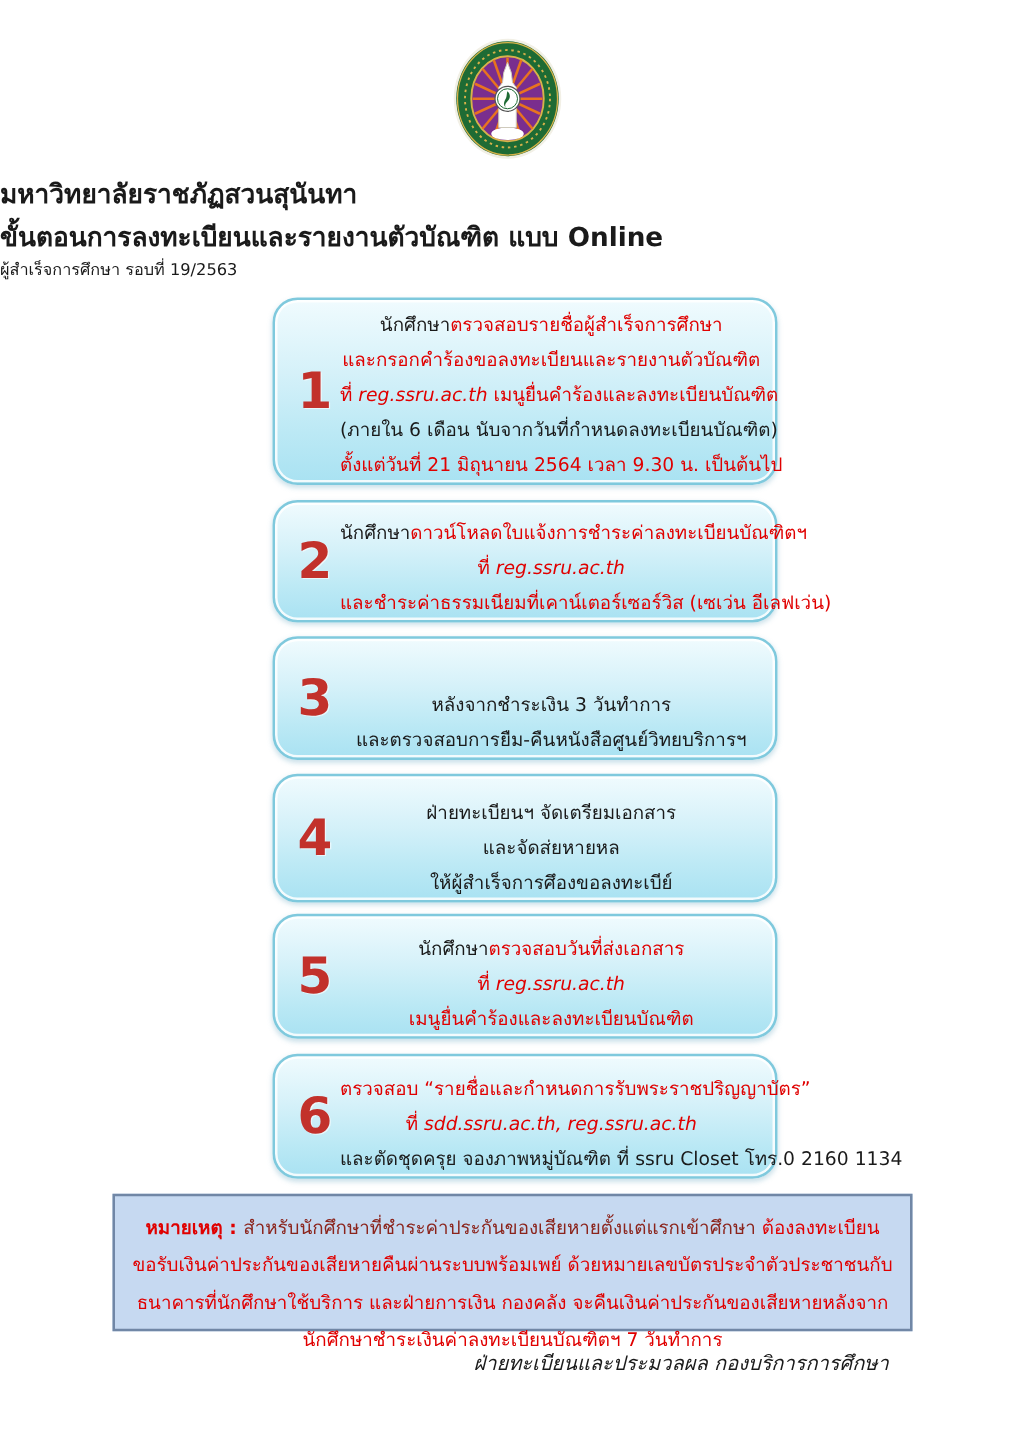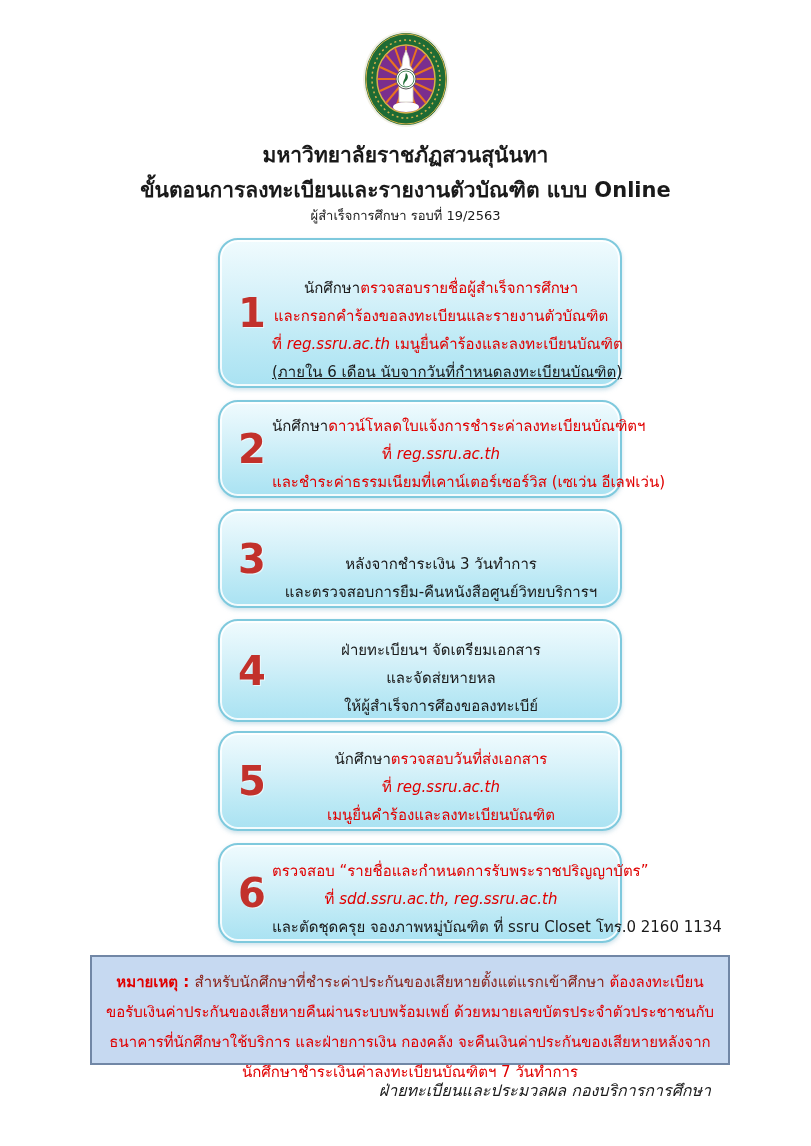--- a/index.html
+++ b/index.html
@@ -3,21 +3,21 @@
 <meta charset="utf-8">
 <style>
   html,body{margin:0;padding:0;background:#ffffff;}
   body{font-family:"DejaVu Sans","Liberation Sans",sans-serif;}
   #page{position:relative;width:811px;height:1146px;background:#ffffff;margin:0 auto;overflow:hidden;}
 
   
   .logo-wrap{position:absolute;top:30px;left:0;width:811px;display:flex;justify-content:center;}
 
   
-  .title-line{position:absolute;left:0;width:811px;text-align:center;color:#1a1a1a;}
+  .title-line{position:absolute;left:0;width:811px;color:#1a1a1a;}
   .t1{top:138px;font-size:21px;font-weight:700;}
   .t2{top:173px;font-size:21px;font-weight:700;}
   .t3{top:205px;font-size:13px;font-weight:400;}
 
   
   .step-box{position:absolute;left:218px;width:404px;box-sizing:border-box;
     border:2px solid #7fc9dd;border-radius:20px;
     background:linear-gradient(180deg,#f0fbfe 0%,#d5f1f9 40%,#bce9f5 72%,#a9e2f2 100%);
     box-shadow:inset 0 0 0 2px rgba(255,255,255,0.85), 0 2px 4px rgba(110,170,195,0.35);}
   .step-number{position:absolute;left:18px;top:50%;transform:translateY(-50%);
@@ -81,21 +81,22 @@
   <div class="title-line t2">ขั้นตอนการลงทะเบียนและรายงานตัวบัณฑิต แบบ Online</div>
   <div class="title-line t3">ผู้สำเร็จการศึกษา รอบที่ 19/2563</div>
 
   <div id="steps-container">
       <div class="step-box" style="top: 238px; height: 150px;">
         <div class="step-number">1</div>
         <div class="step-lines">
           <div class="step-line"><span style="color: rgb(26, 26, 26);">นักศึกษา</span><span style="color: rgb(224, 0, 0);">ตรวจสอบรายชื่อผู้สำเร็จการศึกษา</span></div>
           <div class="step-line"><span style="color: rgb(224, 0, 0);">และกรอกคำร้องขอลงทะเบียนและรายงานตัวบัณฑิต</span></div>
           <div class="step-line"><span style="color: rgb(224, 0, 0);">ที่ </span><span class="seg-italic" style="color: rgb(224, 0, 0);">reg.ssru.ac.th</span><span style="color: rgb(224, 0, 0);"> เมนูยื่นคำร้องและลงทะเบียนบัณฑิต</span></div>
-          <div class="step-line"><span style="color: rgb(26, 26, 26); text-decoration: underline;">(ภายใน 6 เดือน นับจากวันที่กำหนดลงทะเบียนบัณฑิต)</span></div>
+          <div class="step-line"><span style="color: rgb(26, 26, 26);">(ภายใน 6 เดือน นับจากวันที่กำหนดลงทะเบียนบัณฑิต)</span></div>
+          <div class="step-line"><span style="color: rgb(224, 0, 0);">ตั้งแต่วันที่ 21 มิถุนายน 2564 เวลา 9.30 น. เป็นต้นไป</span></div>
         </div>
       </div>
       <div class="step-box" style="top: 400px; height: 98px;">
         <div class="step-number">2</div>
         <div class="step-lines">
           <div class="step-line"><span style="color: rgb(26, 26, 26);">นักศึกษา</span><span style="color: rgb(224, 0, 0);">ดาวน์โหลดใบแจ้งการชำระค่าลงทะเบียนบัณฑิตฯ</span></div>
           <div class="step-line"><span style="color: rgb(224, 0, 0);">ที่ </span><span class="seg-italic" style="color: rgb(224, 0, 0);">reg.ssru.ac.th</span></div>
           <div class="step-line"><span style="color: rgb(224, 0, 0);">และชำระค่าธรรมเนียมที่เคาน์เตอร์เซอร์วิส (เซเว่น อีเลฟเว่น)</span></div>
         </div>
       </div>

